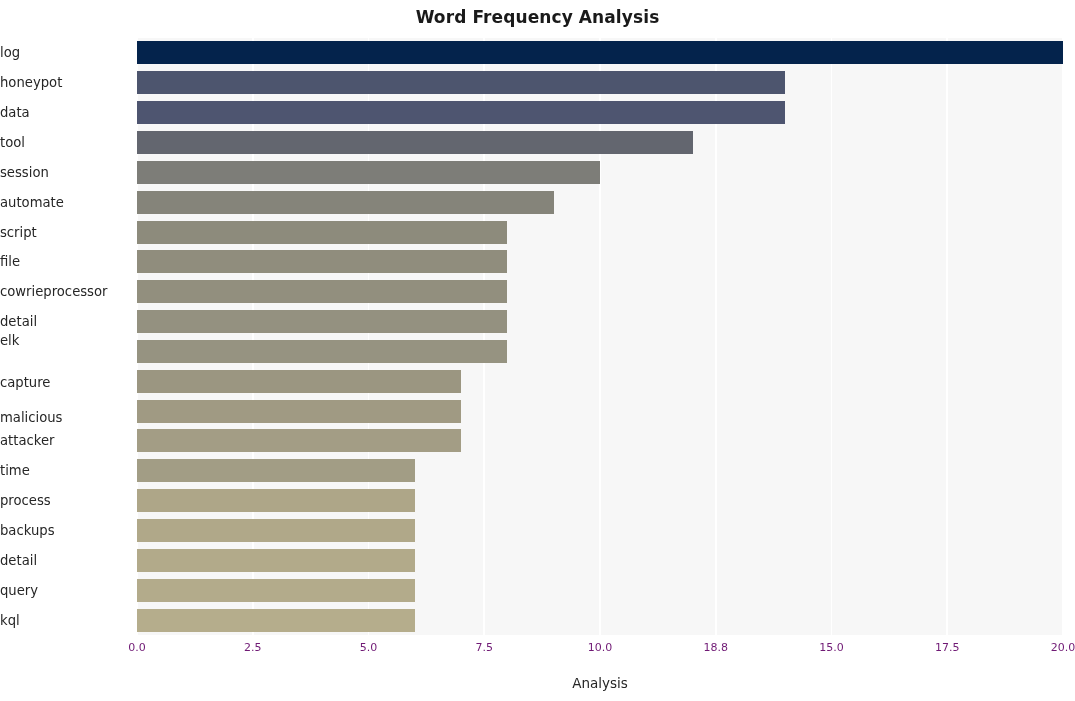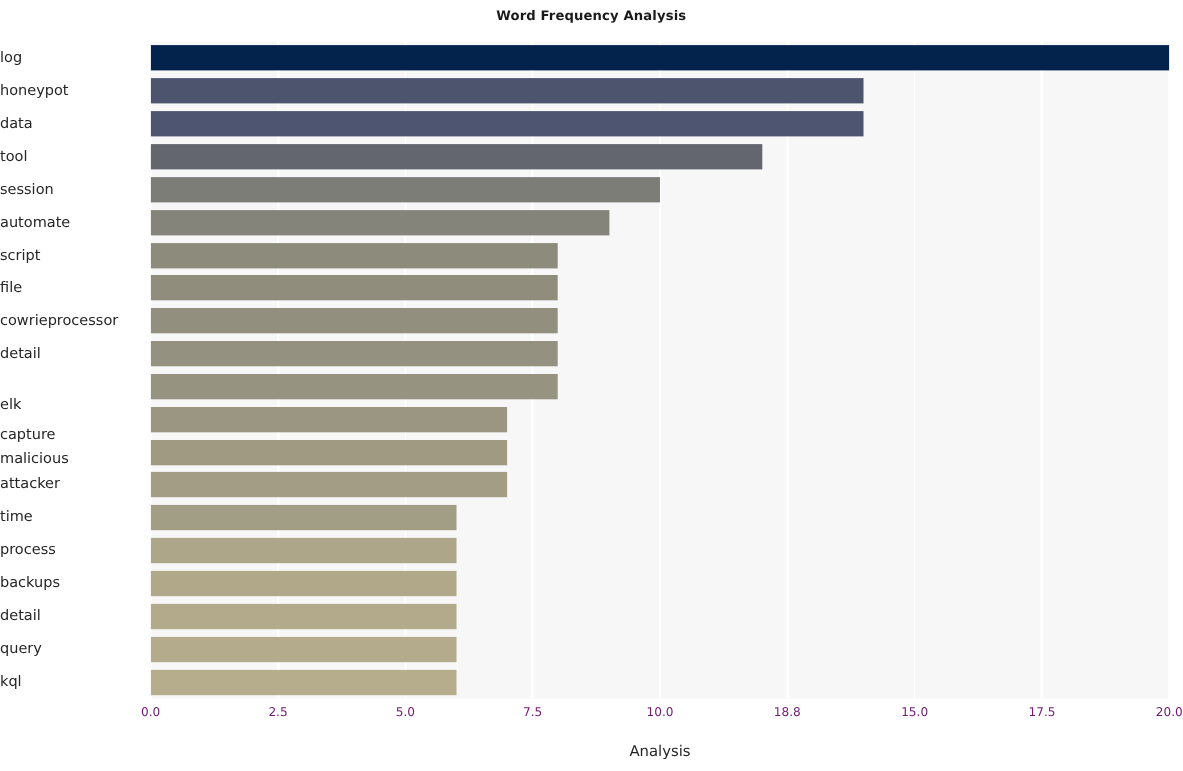--- a/index.html
+++ b/index.html
@@ -23,21 +23,21 @@
     background: #ffffff;
   }
 
   
   #chart-title {
     position: absolute;
     left: 0;
     top: 7px;
     width: 1075px;
     text-align: center;
-    font-size: 12px;
+    font-size: 17px;
     font-weight: bold;
     color: #1a1a1a;
     letter-spacing: 0.1px;
   }
 
   
   #plot-area {
     position: absolute;
     left: 137px;
     top: 38px;
@@ -160,22 +160,22 @@
       <div class="ytick" style="top: 8.425px;">log</div>
       <div class="ytick" style="top: 38.275px;">honeypot</div>
       <div class="ytick" style="top: 68.125px;">data</div>
       <div class="ytick" style="top: 97.975px;">tool</div>
       <div class="ytick" style="top: 127.825px;">session</div>
       <div class="ytick" style="top: 157.675px;">automate</div>
       <div class="ytick" style="top: 187.525px;">script</div>
       <div class="ytick" style="top: 217.375px;">file</div>
       <div class="ytick" style="top: 247.225px;">cowrieprocessor</div>
       <div class="ytick" style="top: 277.075px;">detail</div>
-      <div class="ytick" style="top: 324px;">elk</div>
-      <div class="ytick" style="top: 351px;">capture</div>
+      <div class="ytick" style="top: 296px;">elk</div>
+      <div class="ytick" style="top: 338px;">capture</div>
       <div class="ytick" style="top: 373px;">malicious</div>
       <div class="ytick" style="top: 396.475px;">attacker</div>
       <div class="ytick" style="top: 426.325px;">time</div>
       <div class="ytick" style="top: 456.175px; padding-left: 30px;">process</div>
       <div class="ytick" style="top: 486.025px;">backups</div>
       <div class="ytick" style="top: 515.875px;">detail</div>
       <div class="ytick" style="top: 545.725px;">query</div>
       <div class="ytick" style="top: 575.575px;">kql</div>
     </div>
   <div id="xlabels">

